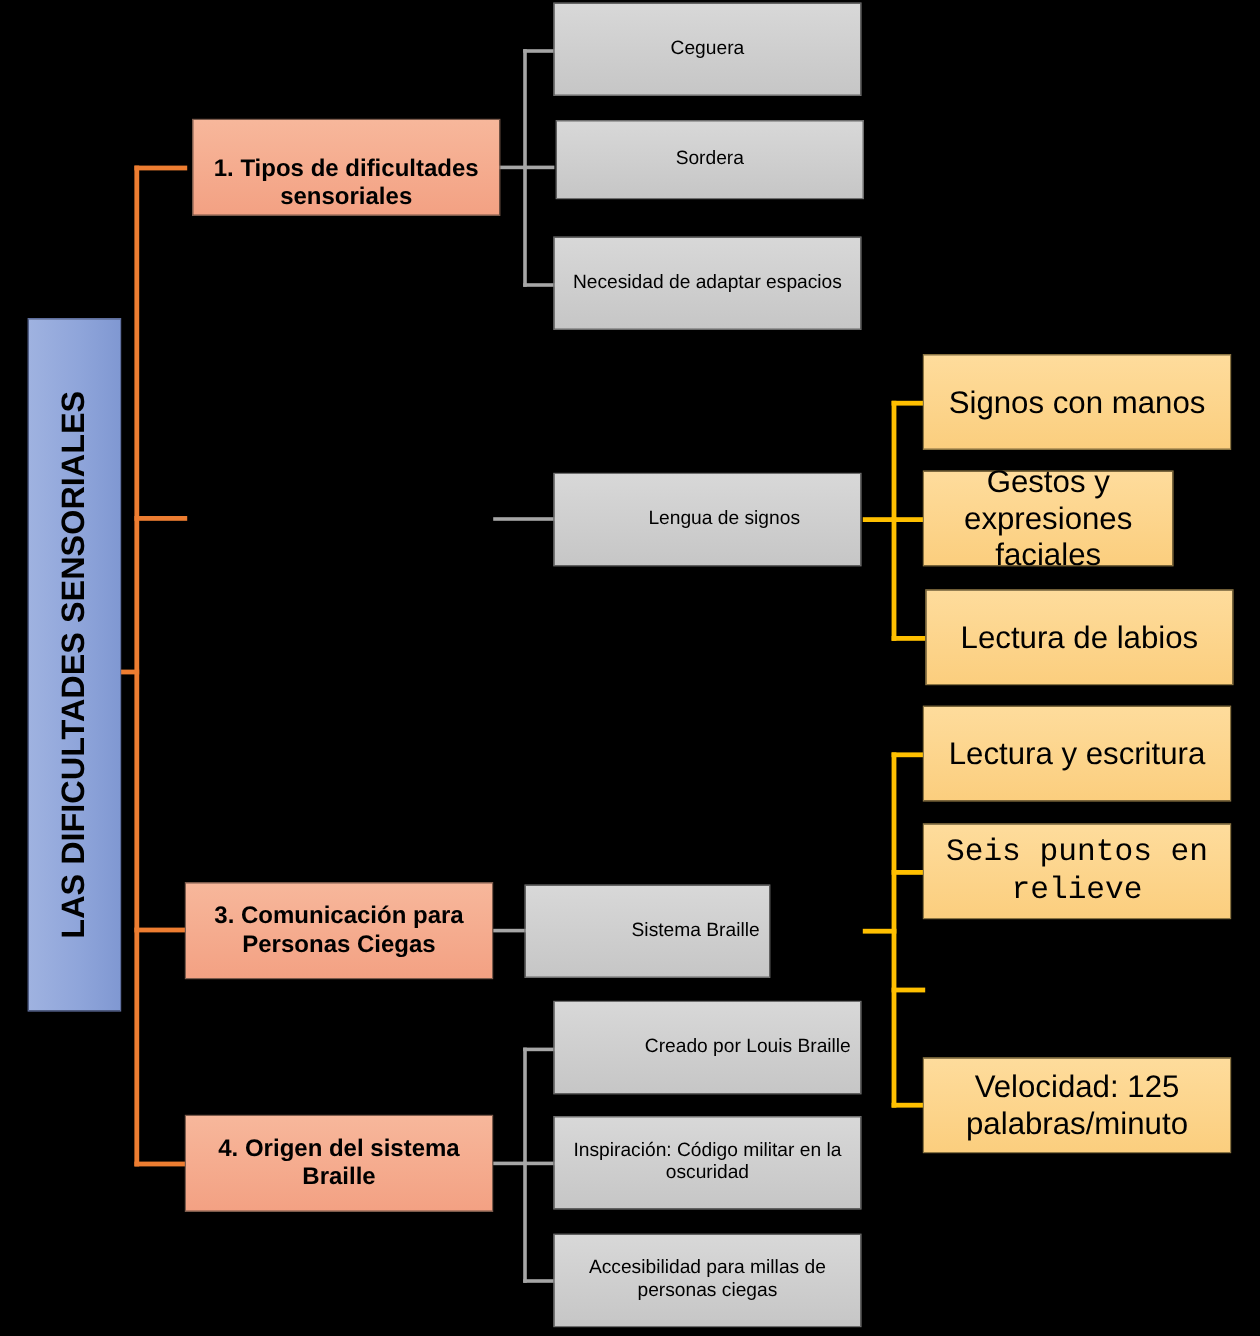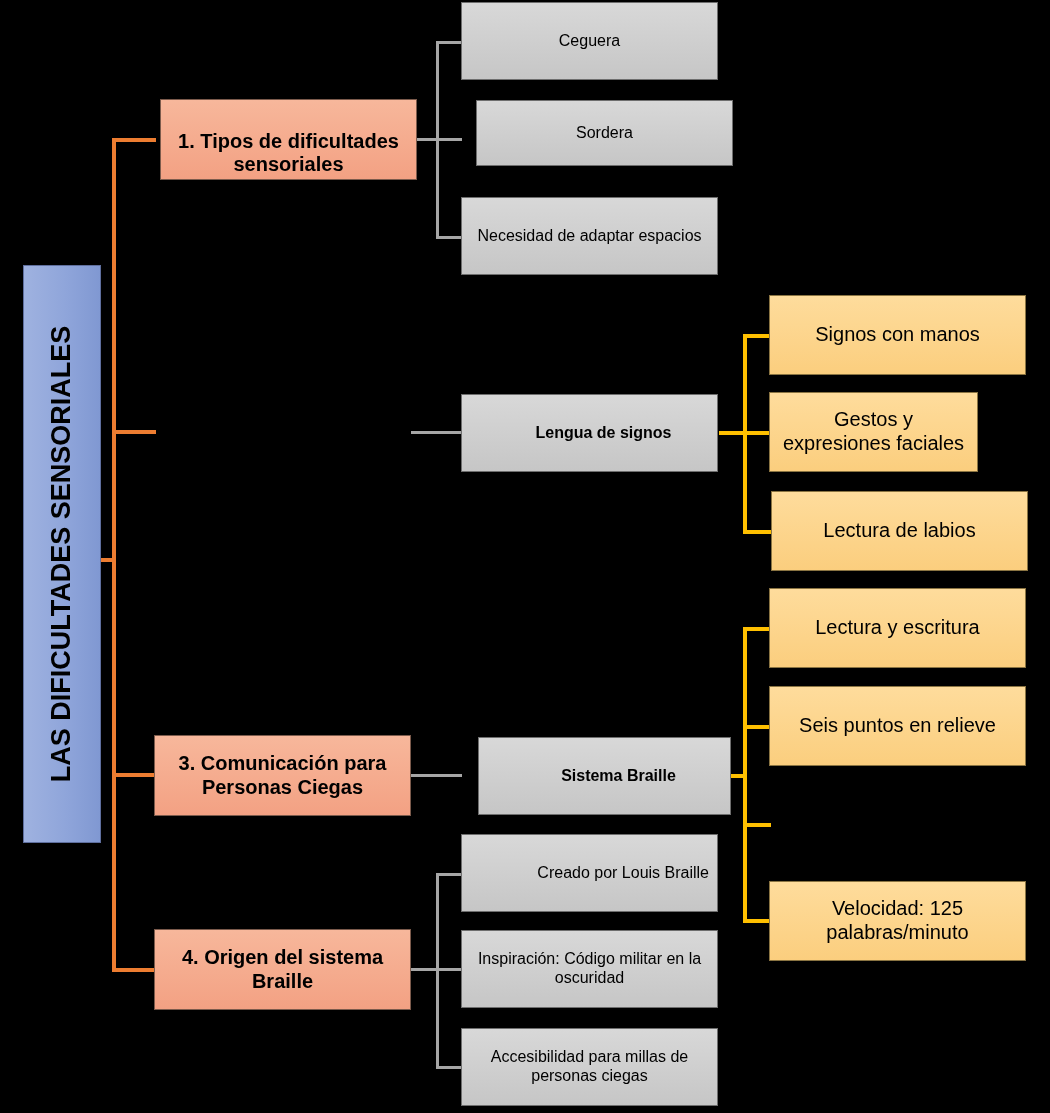--- a/index.html
+++ b/index.html
@@ -49,27 +49,27 @@
     font-weight: bold;
     font-size: 20px;
   }
 
   .node-gray {
     background: linear-gradient(to bottom, #D8D8D8 0%, #C6C6C6 100%);
     border: 1px solid #6E6E6E;
     font-weight: normal;
     font-size: 16px;
   }
-  .node-gray.bold { font-weight: bold; padding-left: 36px; }
+  .node-gray.bold { font-weight: normal; padding-left: 36px; }
 
   .node-amber {
     background: linear-gradient(to bottom, #FEDC9C 0%, #FBCE7E 100%);
     border: 1px solid #8A7442;
     font-weight: normal;
-    font-size: 20px;
+    font-size: 26px;
   }
 
   
   .conn {
     position: absolute;
     z-index: 1;
   }
   .c-orange { background: #ED7D31; }
   .c-gray   { background: #A6A6A6; }
   .c-amber  { background: #FFC000; }
@@ -130,21 +130,21 @@
   </div>
 
   <div class="node node-l1" style="left:154px; top:929px; width:257px; height:81px;">
     <span>4. Origen del sistema Braille</span>
   </div>
 
   <div class="node node-gray" style="left:461px; top:2px; width:257px; height:78px;">
     <span>Ceguera</span>
   </div>
 
-  <div class="node node-gray" style="left:476px; top:100px; width:257px; height:66px;">
+  <div class="node node-gray" style="left:463px; top:100px; width:257px; height:66px;">
     <span>Sordera</span>
   </div>
 
   <div class="node node-gray" style="left:461px; top:197px; width:257px; height:78px;">
     <span>Necesidad de adaptar espacios</span>
   </div>
 
   <div class="node node-gray bold" style="left:461px; top:394px; width:257px; height:78px;">
     <span>Lengua de signos</span>
   </div>
@@ -154,29 +154,29 @@
   </div>
 
   <div class="node node-amber" style="left:769px; top:392px; width:209px; height:80px;">
     <span>Gestos y expresiones faciales</span>
   </div>
 
   <div class="node node-amber" style="left:771px; top:491px; width:257px; height:80px;">
     <span>Lectura de labios</span>
   </div>
 
-  <div class="node node-gray bold" style="left:478px; top:737px; width:253px; height:78px;">
+  <div class="node node-gray bold" style="left:437px; top:737px; width:205px; height:78px;justify-content:flex-end;">
     <span>Sistema Braille</span>
   </div>
 
   <div class="node node-amber" style="left:769px; top:588px; width:257px; height:80px;">
     <span>Lectura y escritura</span>
   </div>
 
-  <div class="node node-amber" style="left:769px; top:686px; width:257px; height:80px;">
+  <div class="node node-amber" style="left:769px; top:686px; width:257px; height:80px;font-family:Liberation Mono, monospace;">
     <span>Seis puntos en relieve</span>
   </div>
 
 
   <div class="node node-amber" style="left:769px; top:881px; width:257px; height:80px;">
     <span>Velocidad: 125 palabras/minuto</span>
   </div>
 
   <div class="node node-gray" style="left:461px; top:834px; width:257px; height:78px;justify-content:flex-end;">
     <span>Creado por Louis Braille</span>

